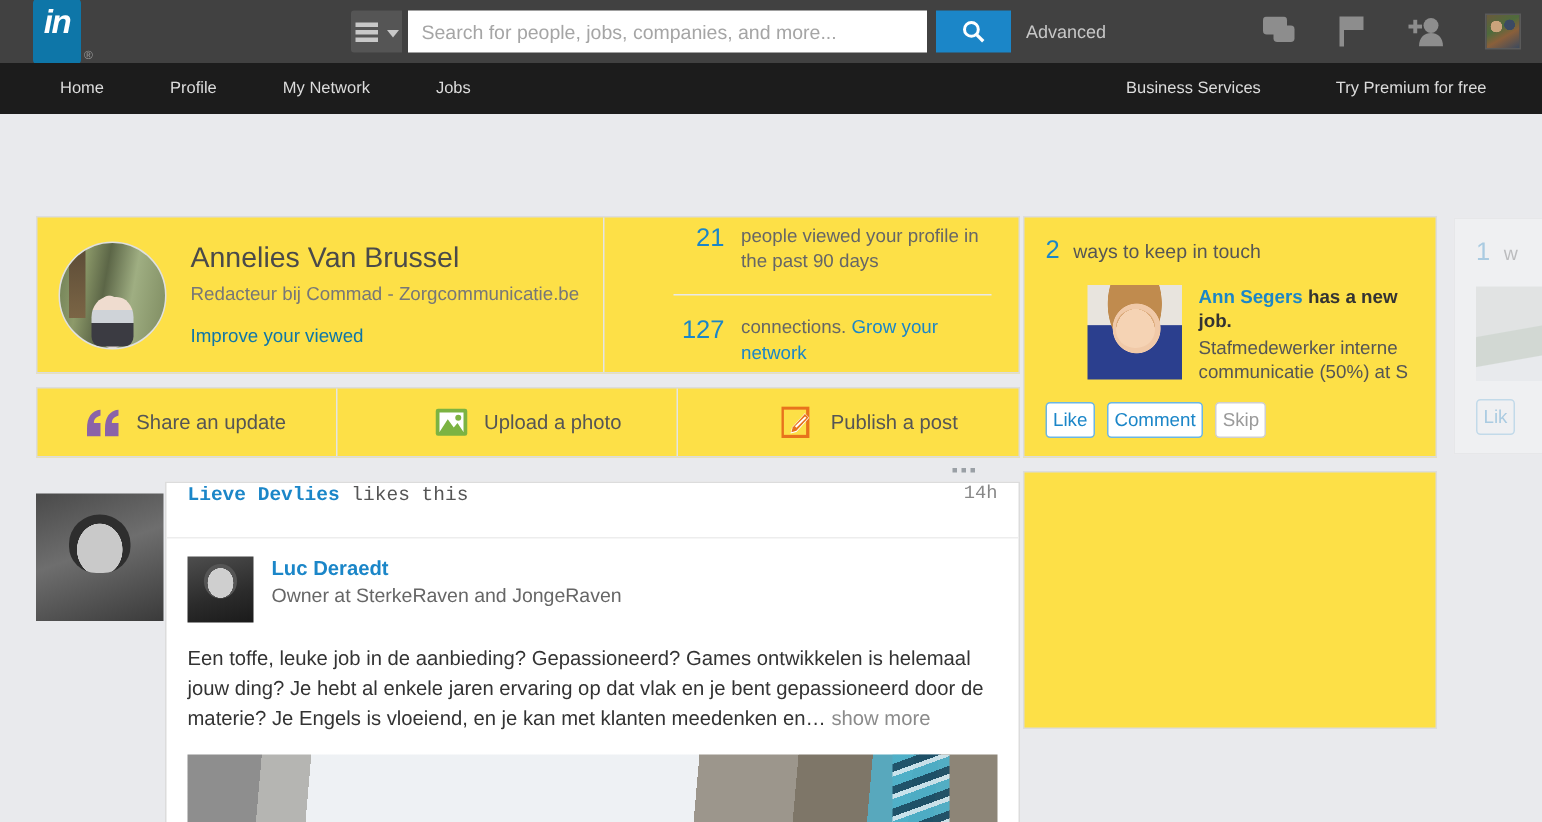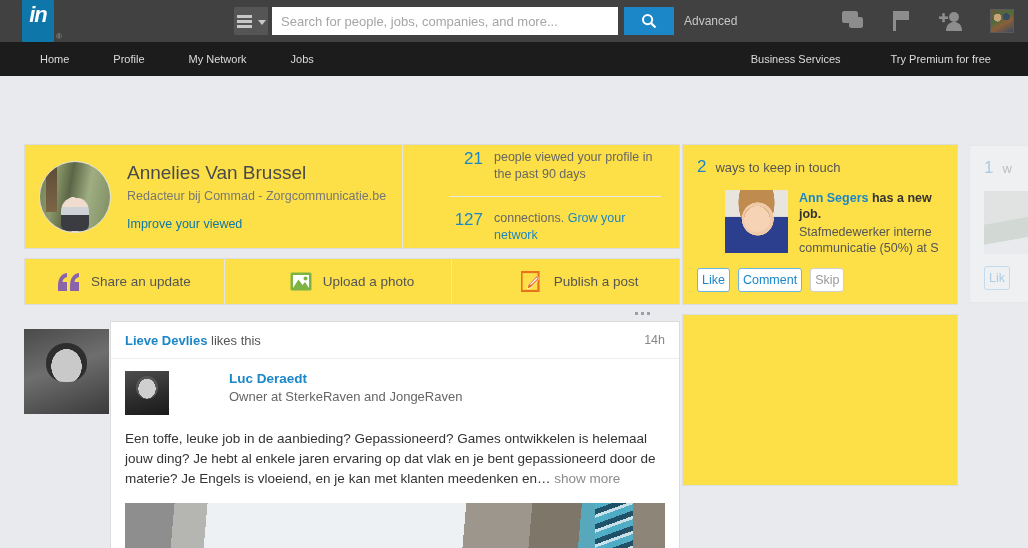--- a/index.html
+++ b/index.html
@@ -165,28 +165,28 @@
       linear-gradient(160deg, #4a4a4a 0%, #6e6e6e 45%, #3a3a3a 100%);
   }
   .feed-side-photo::after {
     content: ""; position: absolute; left: 26%; top: 16%;
     width: 48%; height: 46%; border-radius: 50% 50% 45% 45%;
     background: radial-gradient(ellipse at 50% 60%, #c9c9c9 0 52%, #2e2e2e 53%);
   }
   .feed-card { margin-left: 86px; width: 570px; background: #fff; border: 1px solid #dcdcdc; }
 
   .feed-head {
-    height: 37px; display: flex; align-items: center; justify-content: space-between;
-    padding: 0 14px; border-bottom: 1px solid #ededed;
+    height: 37px; display: flex; justify-content: space-between;
+    padding: 0 14px; border-bottom: 1px solid #ededed; font-family: Liberation Mono, monospace;
   }
   .feed-head-left { font-size: 13px; color: #555; }
   .feed-head-left b { color: #1b86c8; font-weight: bold; }
   .feed-time { font-size: 12.5px; color: #888; }
 
-  .feed-author { display: flex; padding: 12px 14px 0 14px; gap: 48px; }
+  .feed-author { display: flex; padding: 12px 14px 0 14px; }
   .author-pic {
     width: 44px; height: 44px; flex: 0 0 44px;
     background: linear-gradient(165deg,#4e4e4e 0%, #2b2b2b 60%, #1a1a1a 100%);
     position: relative;
   }
   .author-pic::after {
     content: ""; position: absolute; left: 24%; top: 12%;
     width: 50%; height: 52%; border-radius: 50%;
     background: radial-gradient(ellipse at 50% 55%, #cfcfcf 0 55%, #555 56%);
   }

